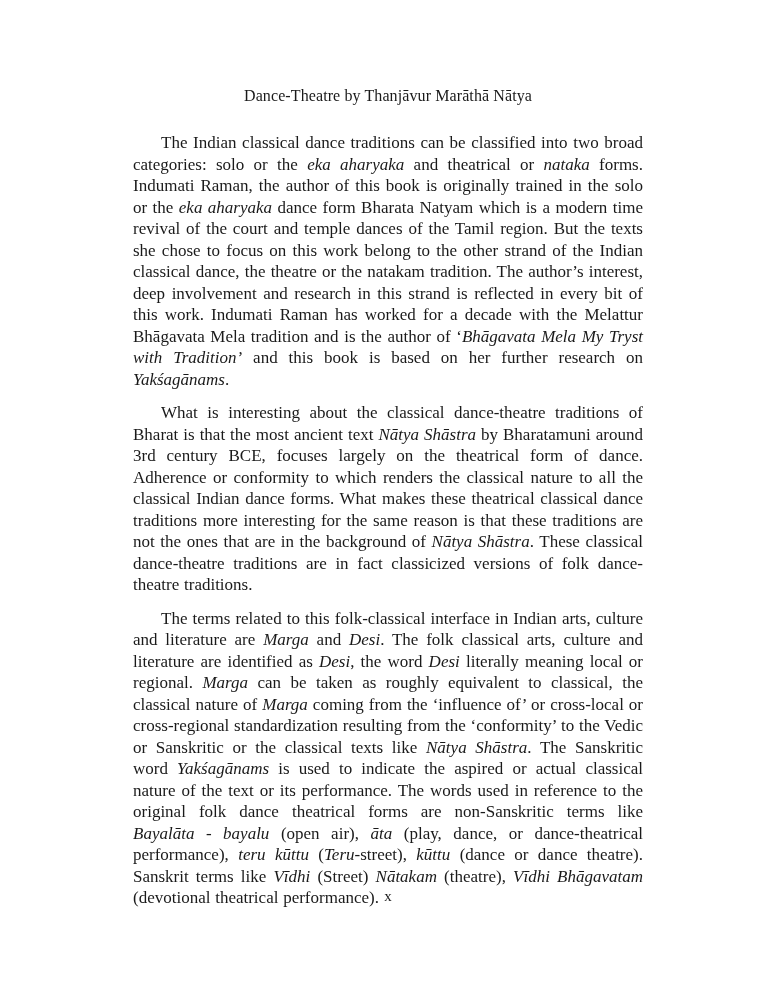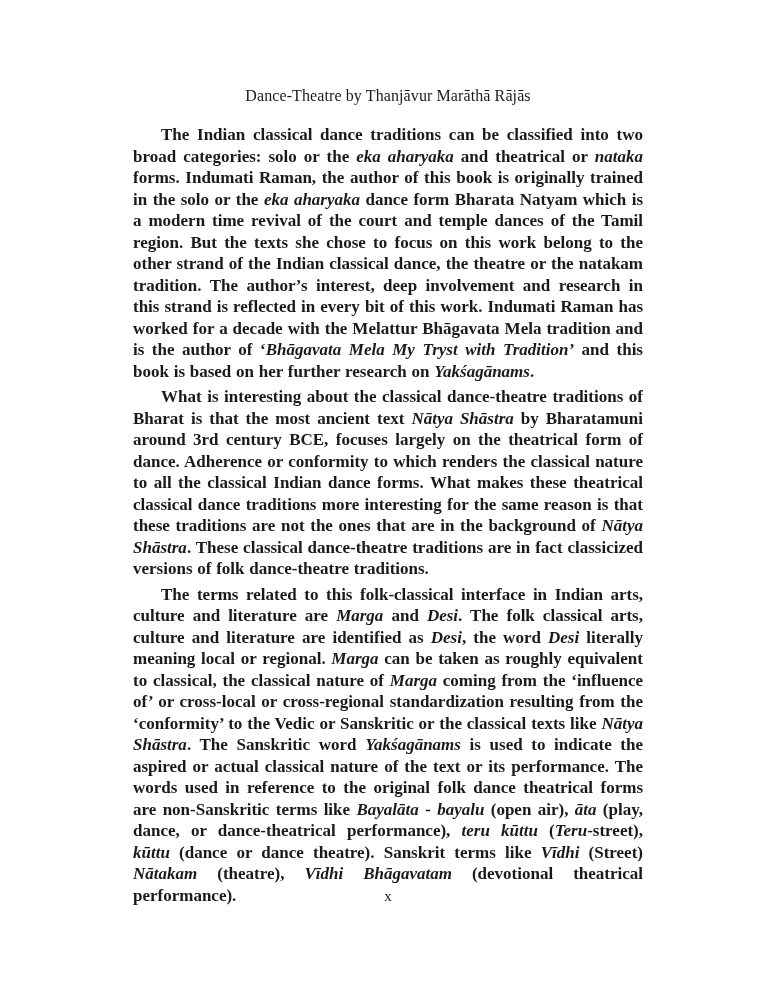--- a/index.html
+++ b/index.html
@@ -31,46 +31,45 @@
     line-height: 20px;
     letter-spacing: 0.1px;
   }
   .text-block {
     position: absolute;
     top: 120px;
     left: 133px;
     width: 510px;
   }
   .para {
-    margin: 4px 0 4px 0;
+    margin: 12px 0 4px 0;
     font-size: 17px;
     line-height: 21.5px;
     text-align: justify;
     text-indent: 28px;
     word-spacing: 0.5px;
-    font-weight: bold;
   }
   .para i {
     font-style: italic;
   }
   .folio {
     position: absolute;
     top: 887px;
     left: 133px;
     width: 510px;
     text-align: center;
     font-size: 15px;
     line-height: 18px;
   }
 </style>
 </head>
 <body style="background: rgb(255, 255, 255); color: rgb(26, 26, 26);">
 
 <div class="page">
-  <div class="running-head">Dance-Theatre by Thanjāvur Marāthā Rājās</div>
+  <div class="running-head">Dance-Theatre by Thanjāvur Marāthā Nātya</div>
 
   <div class="text-block">
       <p class="para"><span>The Indian classical dance traditions can be classified into two broad categories: solo or the </span><i>eka aharyaka</i><span> and theatrical or </span><i>nataka</i><span> forms. Indumati Raman, the author of this book is originally trained in the solo or the </span><i>eka aharyaka</i><span> dance form Bharata Natyam which is a modern time revival of the court and temple dances of the Tamil region. But the texts she chose to focus on this work belong to the other strand of the Indian classical dance, the theatre or the natakam tradition. The author’s interest, deep involvement and research in this strand is reflected in every bit of this work. Indumati Raman has worked for a decade with the Melattur Bhāgavata Mela tradition and is the author of ‘</span><i>Bhāgavata Mela My Tryst with Tradition’</i><span> and this book is based on her further research on </span><i>Yakśagānams</i><span>.</span></p>
       <p class="para"><span>What is interesting about the classical dance-theatre traditions of Bharat is that the most ancient text </span><i>Nātya Shāstra</i><span> by Bharatamuni around 3rd century BCE, focuses largely on the theatrical form of dance. Adherence or conformity to which renders the classical nature to all the classical Indian dance forms. What makes these theatrical classical dance traditions more interesting for the same reason is that these traditions are not the ones that are in the background of </span><i>Nātya Shāstra</i><span>. These classical dance-theatre traditions are in fact classicized versions of folk dance-theatre traditions.</span></p>
       <p class="para"><span>The terms related to this folk-classical interface in Indian arts, culture and literature are </span><i>Marga</i><span> and </span><i>Desi</i><span>. The folk classical arts, culture and literature are identified as </span><i>Desi</i><span>, the word </span><i>Desi</i><span> literally meaning local or regional. </span><i>Marga</i><span> can be taken as roughly equivalent to classical, the classical nature of </span><i>Marga</i><span> coming from the ‘influence of’ or cross-local or cross-regional standardization resulting from the ‘conformity’ to the Vedic or Sanskritic or the classical texts like </span><i>Nātya Shāstra</i><span>. The Sanskritic word </span><i>Yakśagānams</i><span> is used to indicate the aspired or actual classical nature of the text or its performance. The words used in reference to the original folk dance theatrical forms are non-Sanskritic terms like </span><i>Bayalāta - bayalu</i><span> (open air), </span><i>āta</i><span> (play, dance, or dance-theatrical performance), </span><i>teru kūttu</i><span> (</span><i>Teru</i><span>-street), </span><i>kūttu</i><span> (dance or dance theatre). Sanskrit terms like </span><i>Vīdhi</i><span> (Street) </span><i>Nātakam</i><span> (theatre), </span><i>Vīdhi Bhāgavatam</i><span> (devotional theatrical performance).</span></p>
     </div>
 
   <div class="folio">x</div>
 </div>
 

